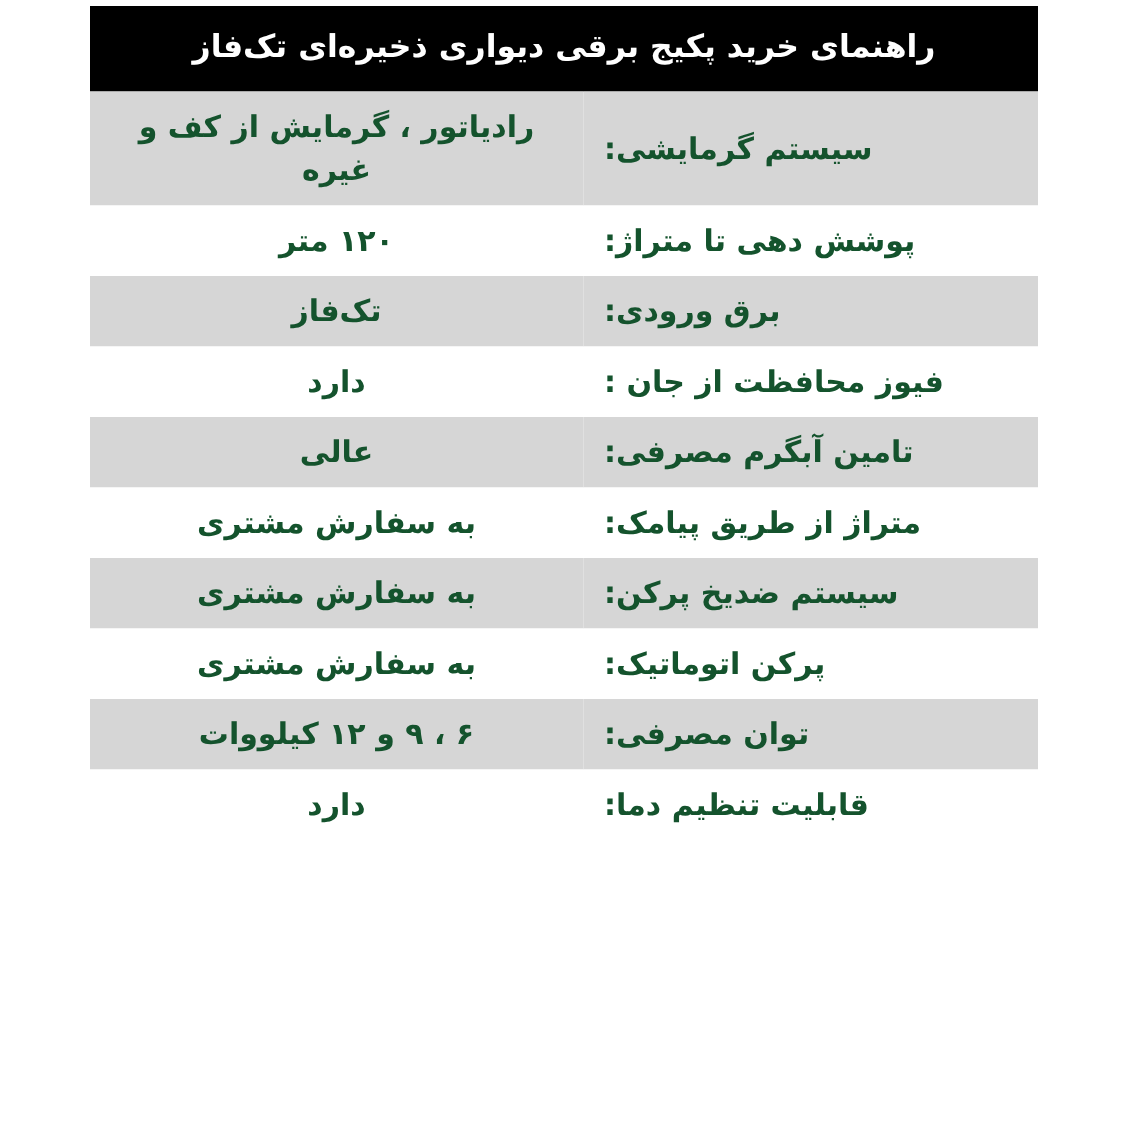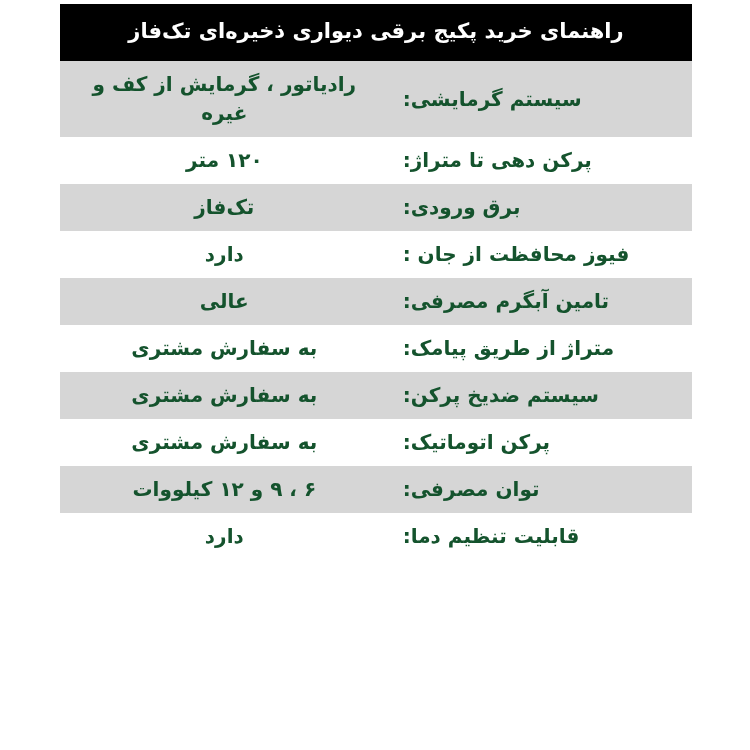--- a/index.html
+++ b/index.html
@@ -77,21 +77,21 @@
 
 <div class="page">
   <table class="spec-table">
     <caption>راهنمای خرید پکیج برقی دیواری ذخیره‌ای تک‌فاز</caption>
     <tbody>
       <tr class="row-shaded">
         <td class="cell-label">سیستم گرمایشی:</td>
         <td class="cell-value">رادیاتور ، گرمایش از کف و غیره</td>
       </tr>
       <tr class="row-plain">
-        <td class="cell-label">پرکن دهی تا متراژ:</td>
+        <td class="cell-label">پوشش دهی تا متراژ:</td>
         <td class="cell-value">۱۲۰ متر</td>
       </tr>
       <tr class="row-shaded">
         <td class="cell-label">برق ورودی:</td>
         <td class="cell-value">تک‌فاز</td>
       </tr>
       <tr class="row-plain">
         <td class="cell-label">فیوز محافظت از جان :</td>
         <td class="cell-value">دارد</td>
       </tr>

